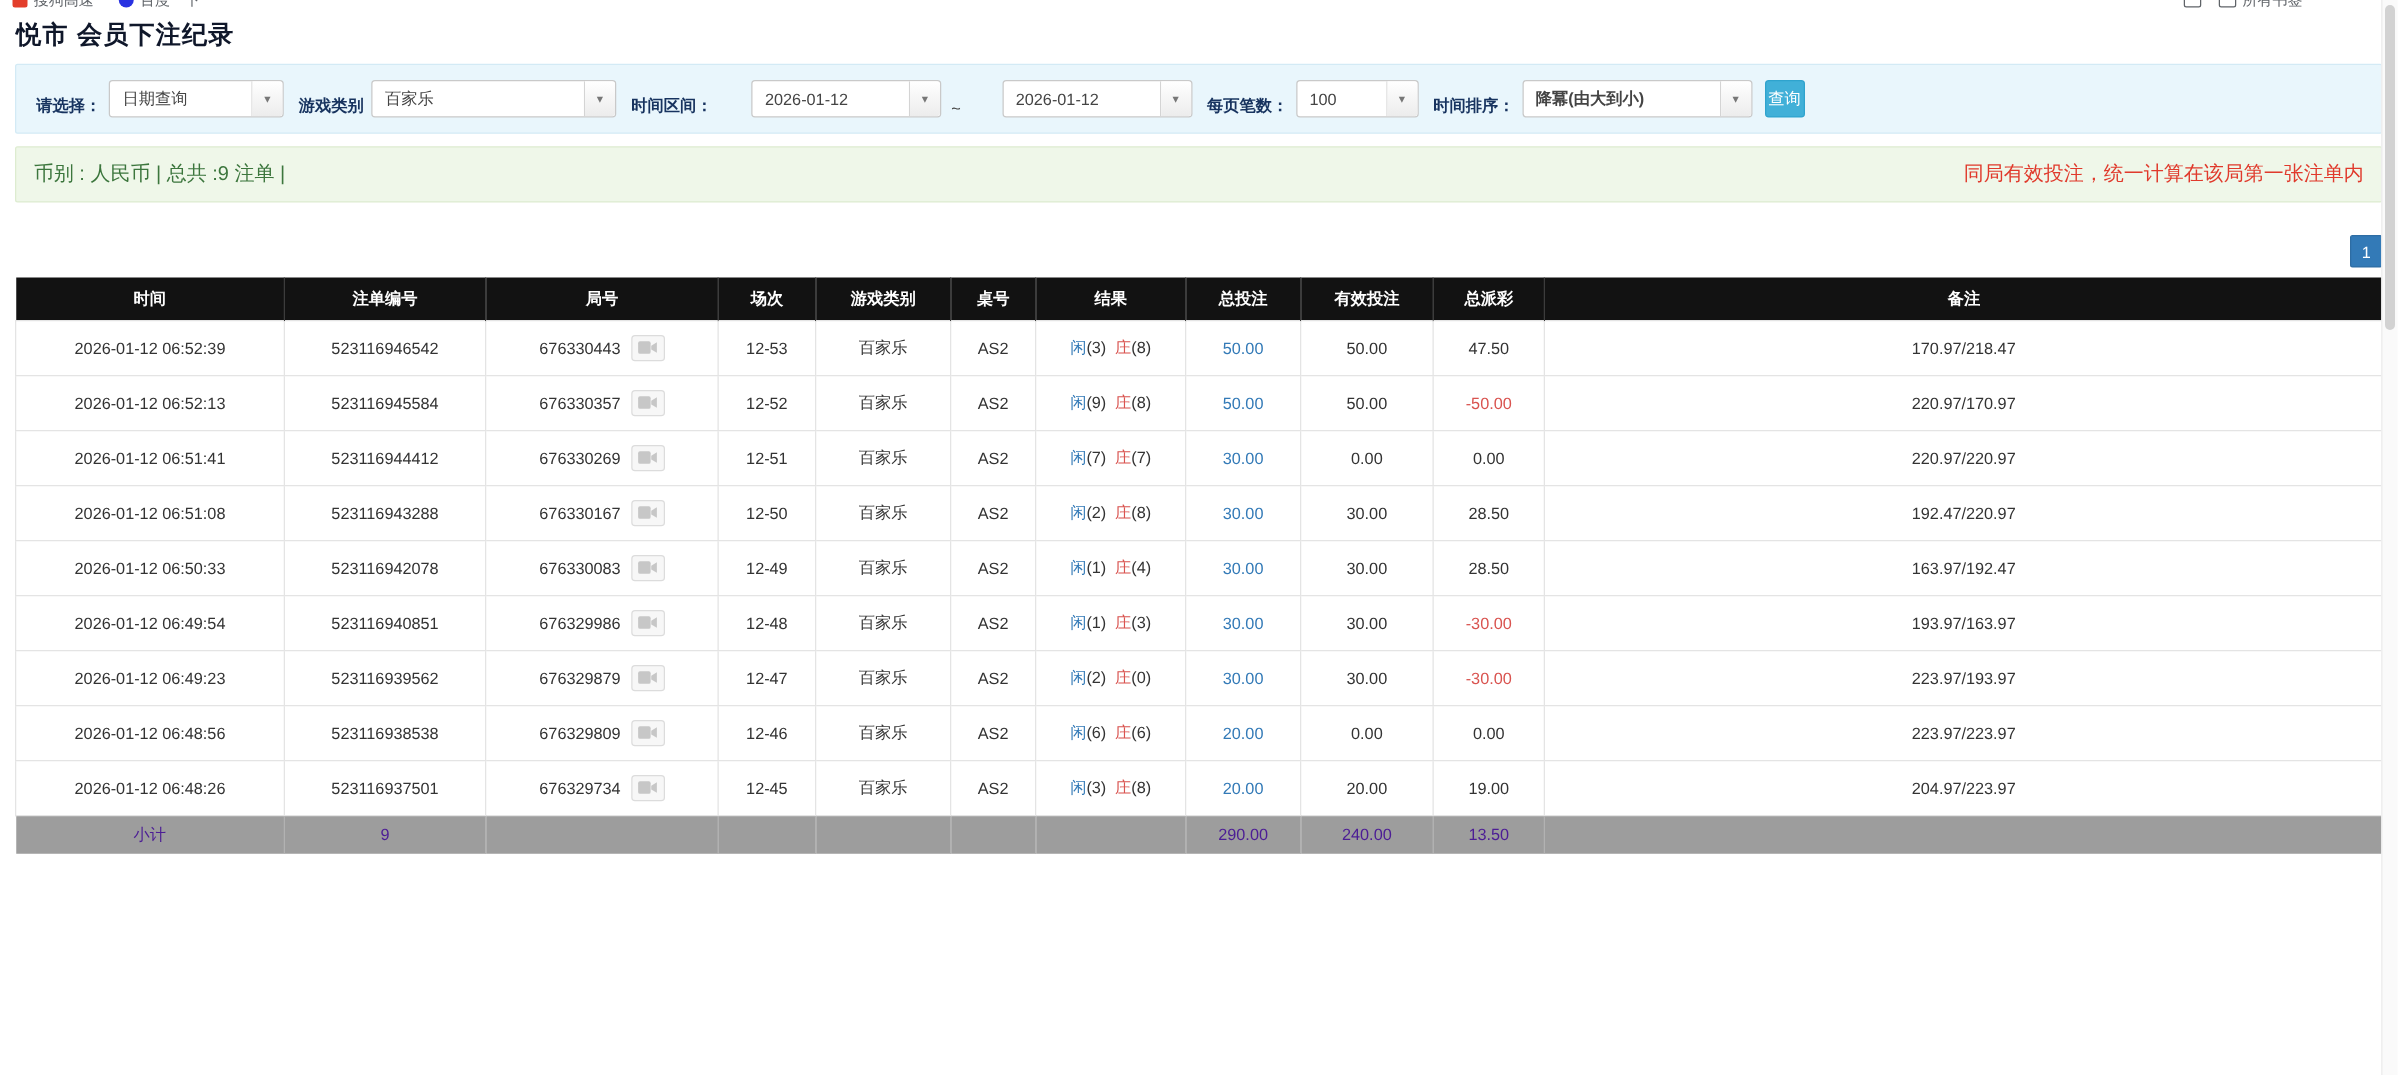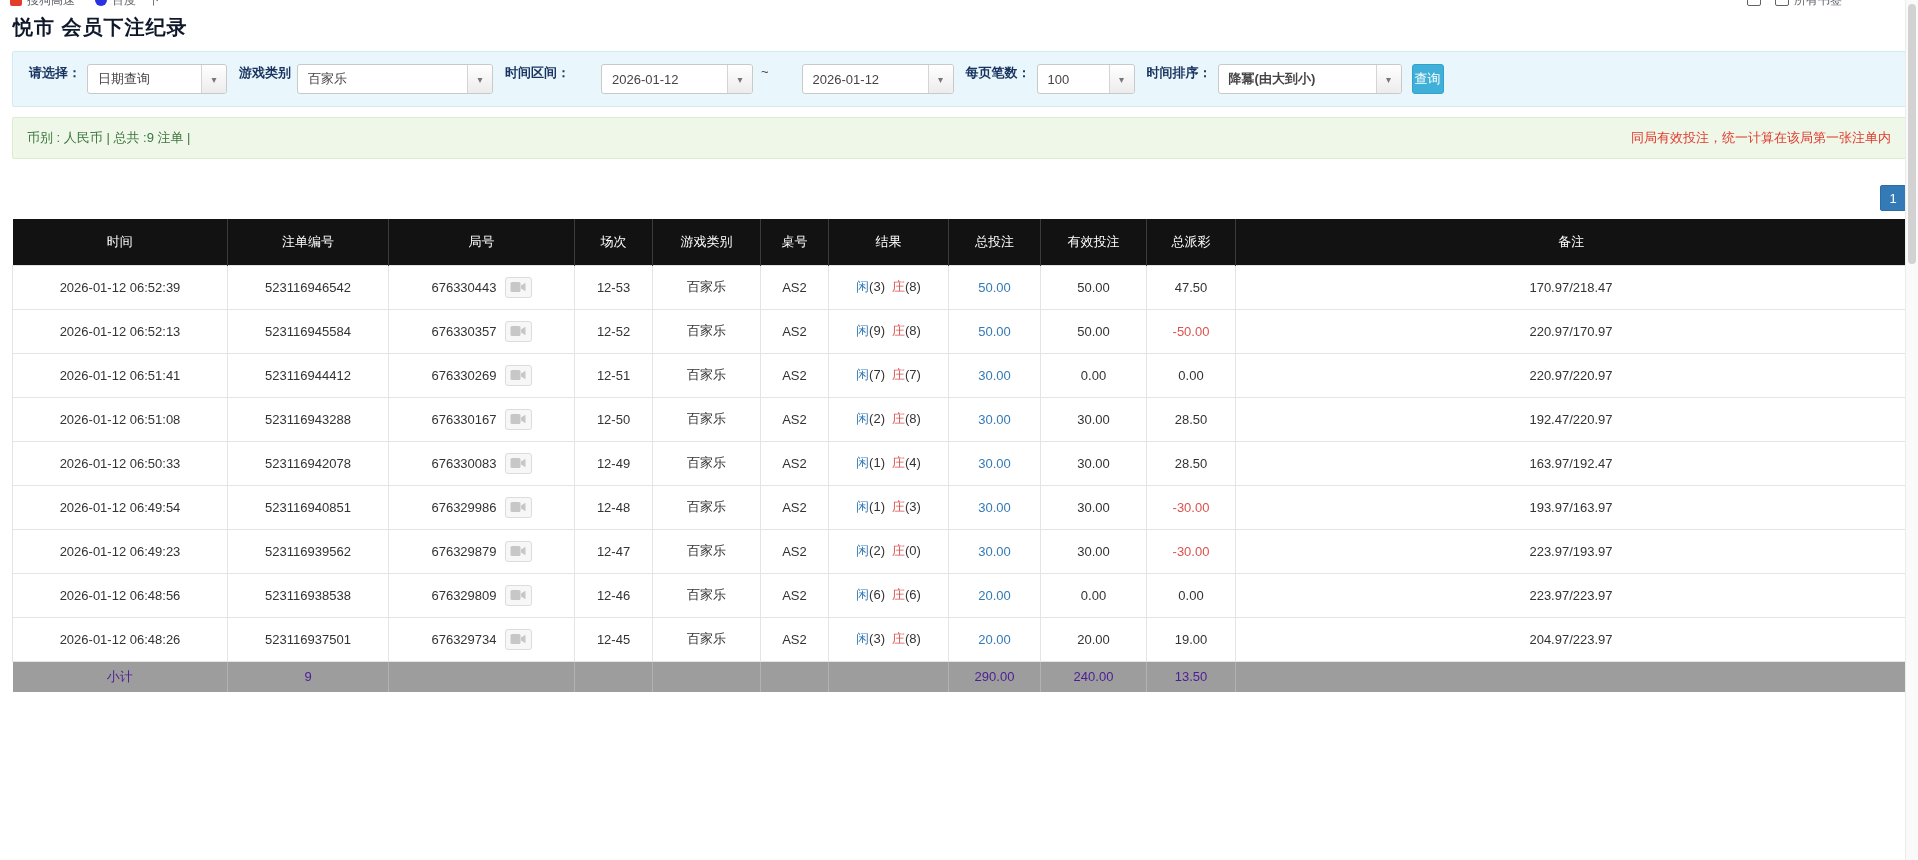--- a/index.html
+++ b/index.html
@@ -34,21 +34,21 @@
     margin: 2px 0 10px; padding-left: 13px;
     font-size: 20px; font-weight: 600; color: #0f172a; letter-spacing: 1px;
   }
 
   
   .filter-bar {
     margin: 0 12px; padding: 12px 12px;
     background: var(--filter-bg, #e9f6fc);
     border: 1px solid var(--filter-border, #d3eaf5);
     border-radius: 2px;
-    display: flex; align-items: flex-start; white-space: nowrap;
+    display: flex; align-items: flex-end; white-space: nowrap;
   }
   .flabel {
     font-weight: bold; font-size: 13px;
     color: var(--label-navy, #17335f);
     margin: 0 6px 0 12px;
   }
   .flabel:first-child { margin-left: 4px; }
   .select {
     height: 30px; background: #fff;
     border: 1px solid #c9c9c9; border-radius: 3px;
@@ -74,21 +74,21 @@
     font-size: 13px; cursor: pointer;
     font-family: inherit;
   }
 
   
   .summary-bar {
     display: flex; justify-content: space-between; align-items: center;
     margin: 10px 12px 0; padding: 11px 14px;
     background: var(--summary-bg, #eff7e9);
     border: 1px solid var(--summary-border, #ddecd0);
-    border-radius: 2px; font-size: 13px;
+    border-radius: 2px; font-size: 16px;
   }
   .summary-left  { color: var(--summary-text, #3c763d); }
   .summary-right { color: var(--notice-red, #e03a2c); }
 
   
   .pagination { margin: 26px 12px 8px; text-align: right; }
   .page-btn {
     min-width: 26px; height: 26px;
     background: var(--pagination-bg, #337ab7);
     border: 1px solid #2e6da4; color: #fff;
@@ -96,21 +96,21 @@
     font-family: inherit;
   }
 
   
   table.records {
     border-collapse: collapse; table-layout: fixed;
     width: 1894px; margin: 0 12px; font-size: 13px;
   }
   thead th {
     background: var(--header-bg, #121212); color: #fff;
-    height: 46px; font-size: 13px; font-weight: normal;
+    height: 34px; font-size: 13px; font-weight: bold;
     border-right: 1px solid #3c3c3c; text-align: center;
   }
   thead th:last-child { border-right: none; }
   tbody td {
     height: 44px; text-align: center;
     border: 1px solid #e4e4e4; color: #333; background: #fff;
     overflow: hidden;
   }
   tfoot td {
     height: 31px; text-align: center;

